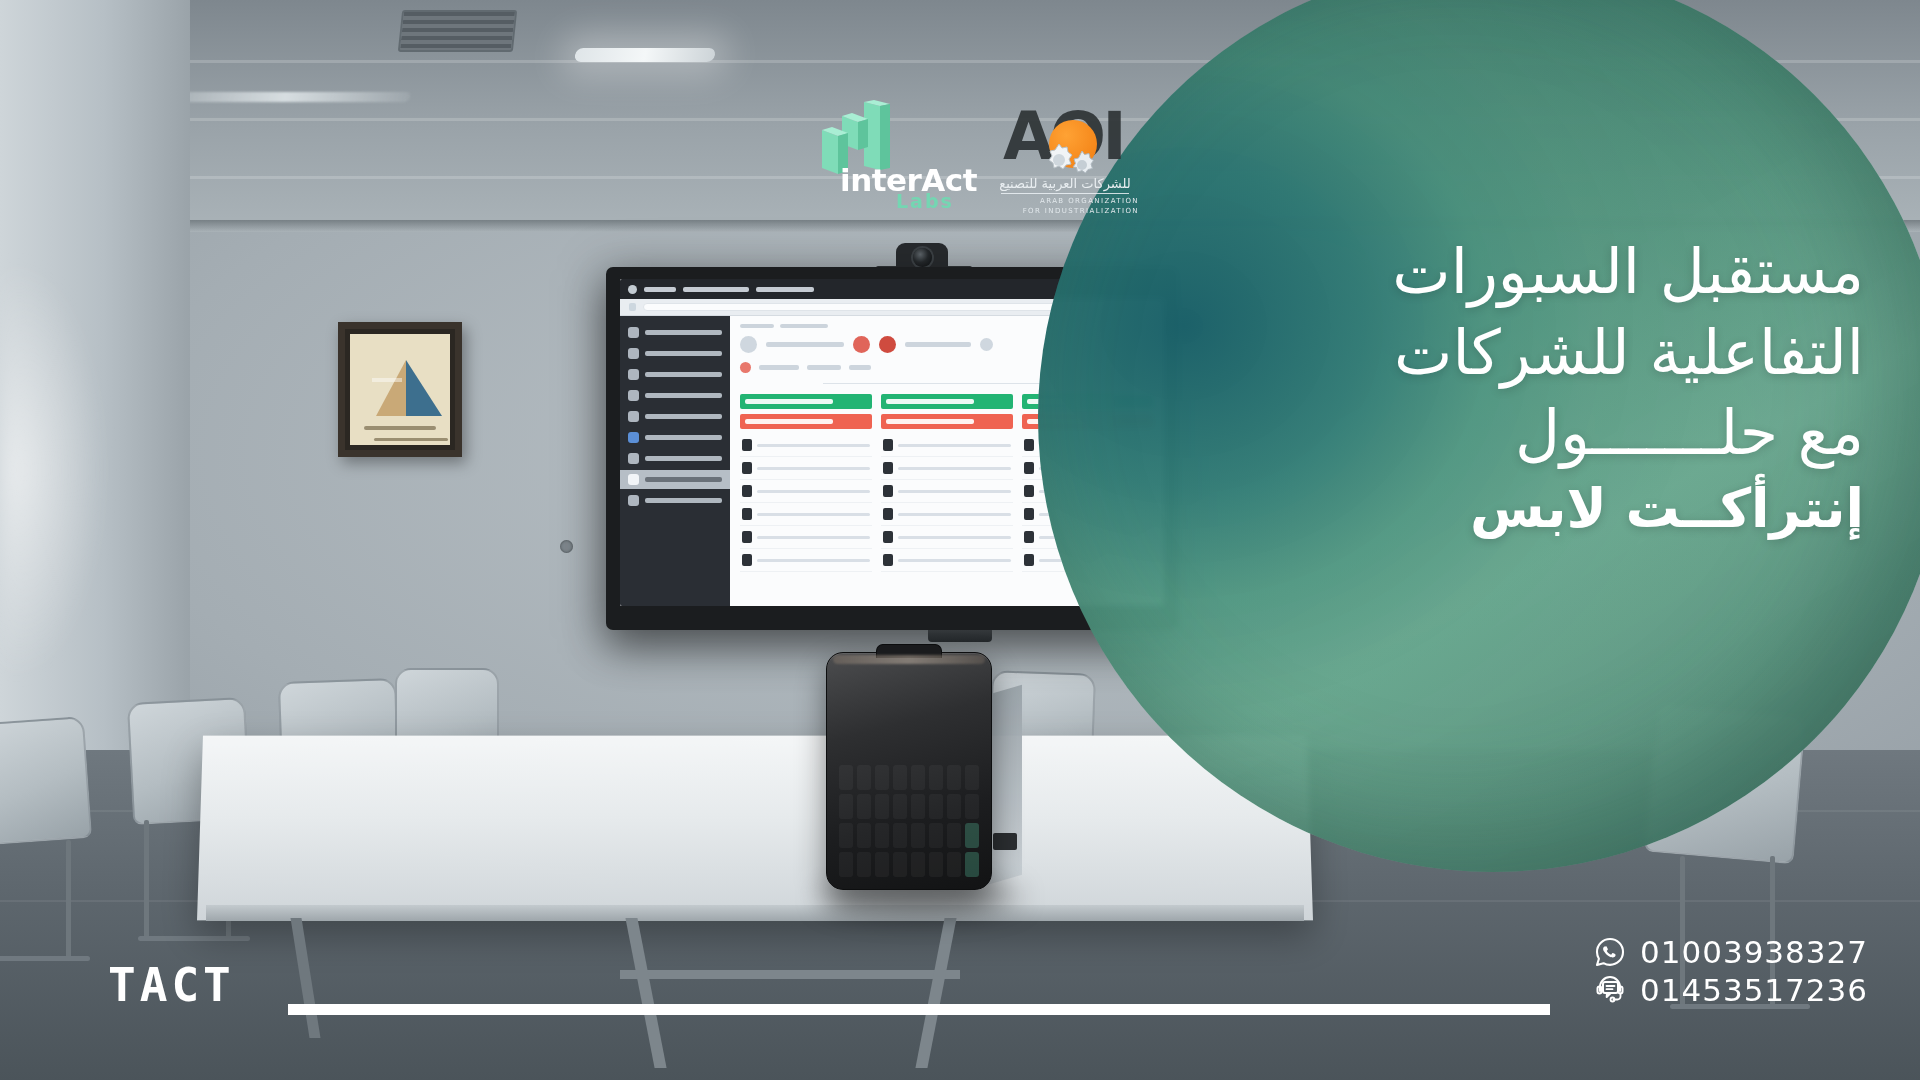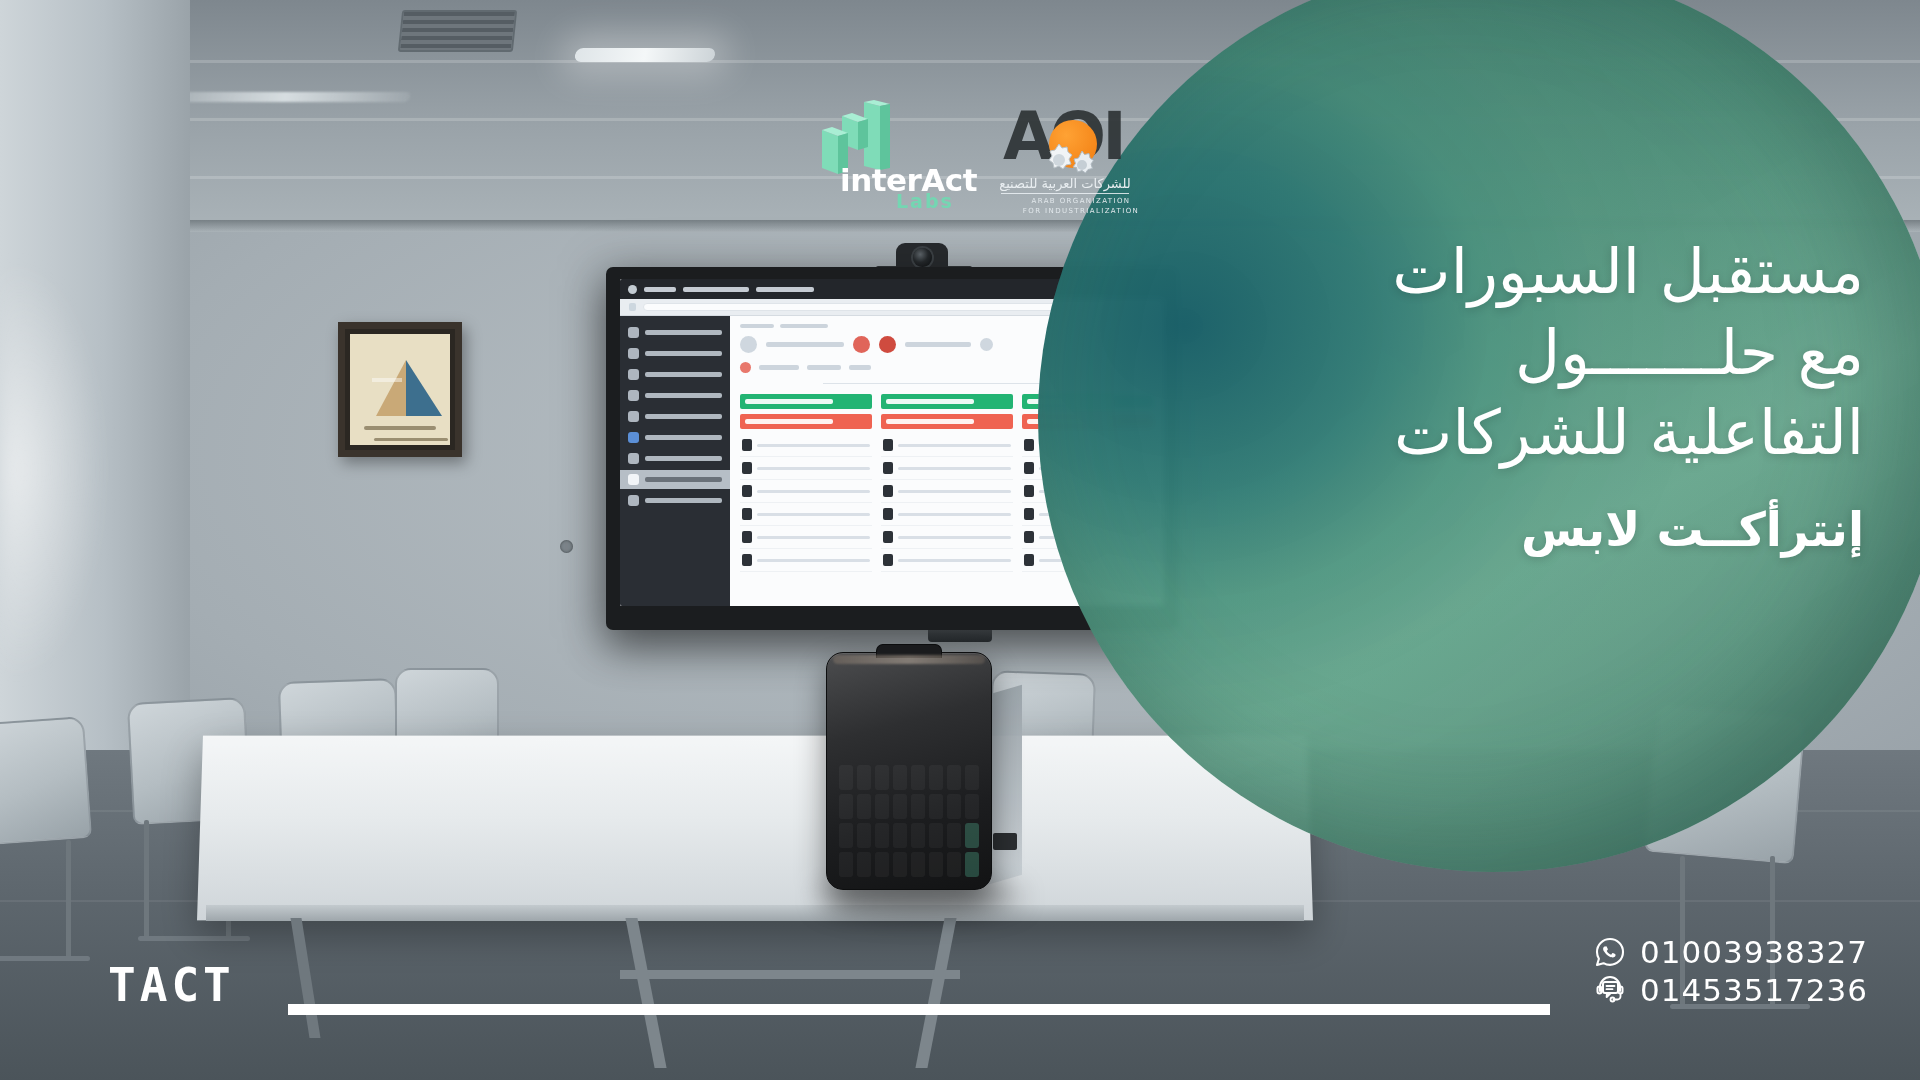--- a/index.html
+++ b/index.html
@@ -226,21 +226,21 @@
     box-shadow:inset -40px -30px 120px rgba(28,70,62,.45);
   }
 
   
   .headline{
     position:absolute;right:56px;top:232px;width:720px;
     text-align:right;direction:rtl;color:#fff;
     text-shadow:0 2px 10px rgba(0,0,0,.18);
   }
   .hl-line{font-size:62px;line-height:1.30;font-weight:400;letter-spacing:0;white-space:nowrap;}
-  .hl-line.bold{font-weight:700;font-size:47px;margin-top:25px;}
+  .hl-line.bold{font-weight:700;font-size:54px;}
 
   
   .logo-interact{position:absolute;left:812px;top:100px;width:160px;height:110px;}
   .ia-mark{position:absolute;left:6px;top:0;width:84px;height:78px;}
   .ia-name{
     position:absolute;left:28px;top:62px;font-size:31px;font-weight:700;color:#fff;letter-spacing:-.5px;
     font-family:"DejaVu Sans","Liberation Sans",sans-serif;
   }
   .ia-labs{
     position:absolute;left:84px;top:90px;font-size:19px;font-weight:700;color:#74d6b2;letter-spacing:2px;
@@ -256,21 +256,21 @@
     background:radial-gradient(circle at 36% 32%,#ffa234,#f07c10);
   }
   .aoi-gear{position:absolute;left:44px;top:44px;width:40px;height:40px;}
   .aoi-gear2{position:absolute;left:70px;top:52px;width:34px;height:34px;}
   .aoi-ar{
     position:absolute;left:0;top:80px;width:140px;text-align:center;color:#e9eef1;
     font-size:13px;direction:rtl;white-space:nowrap;
   }
   .aoi-rule{position:absolute;left:6px;top:97px;width:128px;height:1px;background:rgba(236,241,244,.85);}
   .aoi-en{
-    position:absolute;left:16px;top:100px;width:140px;text-align:center;color:#e2e8ec;
+    position:absolute;left:4px;top:100px;width:140px;text-align:right;color:#e2e8ec;
     font-size:7px;letter-spacing:1.4px;line-height:1.45;
   }
 
   
   .tact{
     position:absolute;left:108px;top:958px;font-size:46px;font-weight:700;color:#fff;
     letter-spacing:4px;font-family:"DejaVu Sans Mono","Liberation Mono",monospace;
   }
   .tact-rule{position:absolute;left:288px;top:1004px;width:1262px;height:11px;background:#fff;}
 
@@ -631,22 +631,22 @@
     <div class="aoi-ar">للشركات العربية للتصنيع</div>
     <div class="aoi-rule"></div>
     <div class="aoi-en">
       <div>ARAB ORGANIZATION</div>
       <div>FOR INDUSTRIALIZATION</div>
     </div>
   </div>
 
   <div class="headline">
     <div class="hl-line">مستقبل السبورات</div>
+    <div class="hl-line">التفاعلية للشركات</div>
     <div class="hl-line">مع حلـــــــول</div>
-    <div class="hl-line">التفاعلية للشركات</div>
     <div class="hl-line bold">إنترأكــت لابس</div>
   </div>
 
   <div class="tact">TACT</div>
   <div class="tact-rule"></div>
 
   <div class="contacts">
     <div class="contact-row">
       <svg class="ic" viewBox="0 0 32 32">
         <path d="M16 3C8.8 3 3 8.8 3 16c0 2.4.7 4.7 1.9 6.7L3 29l6.5-1.8c1.9 1.1 4.1 1.7 6.5 1.7 7.2 0 13-5.8 13-13S23.2 3 16 3z" fill="none" stroke="#fff" stroke-width="2.1" stroke-linejoin="round"></path>

